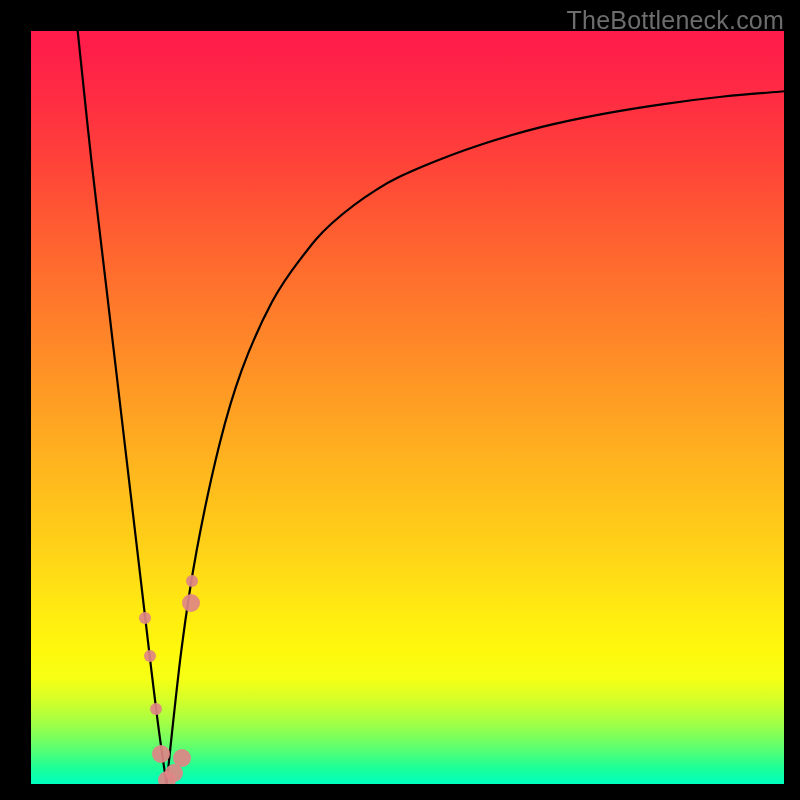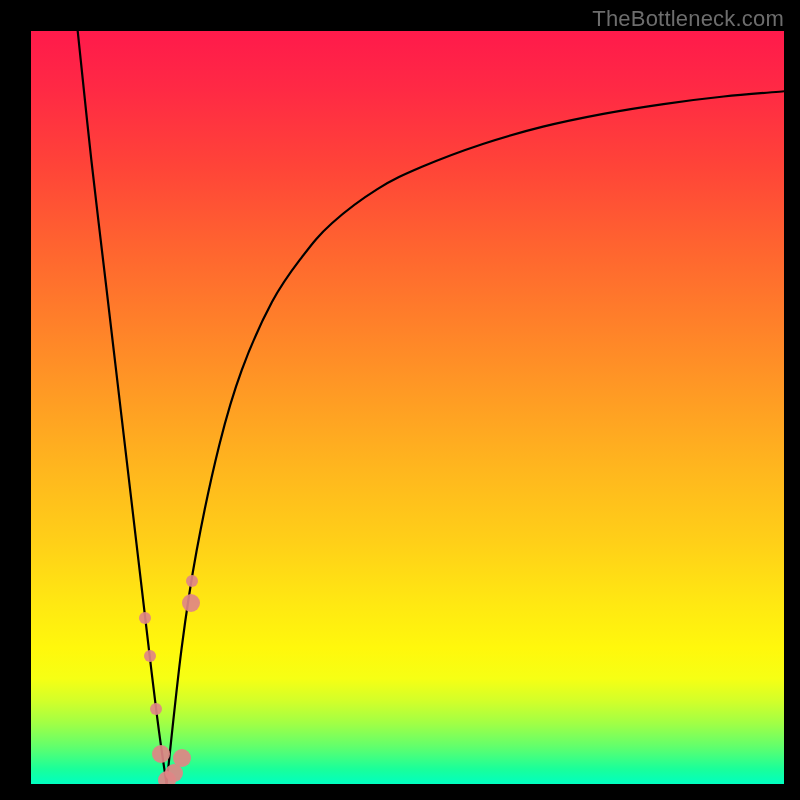--- a/index.html
+++ b/index.html
@@ -33,21 +33,21 @@
       #62ff6c 95%,
       #1aff9a 98%,
       #00ffc0 100%);
     overflow: hidden;
   }
   .watermark {
     position: absolute;
     top: 6px;
     right: 16px;
     font-family: Arial, Helvetica, sans-serif;
-    font-size: 22px;
+    font-size: 25px;
     font-weight: 500;
     color: #6d6d6d;
     letter-spacing: 0.2px;
     user-select: none;
   }
   svg.curves {
     position: absolute;
     left: 0; top: 0;
     width: 100%; height: 100%;
     overflow: visible;

